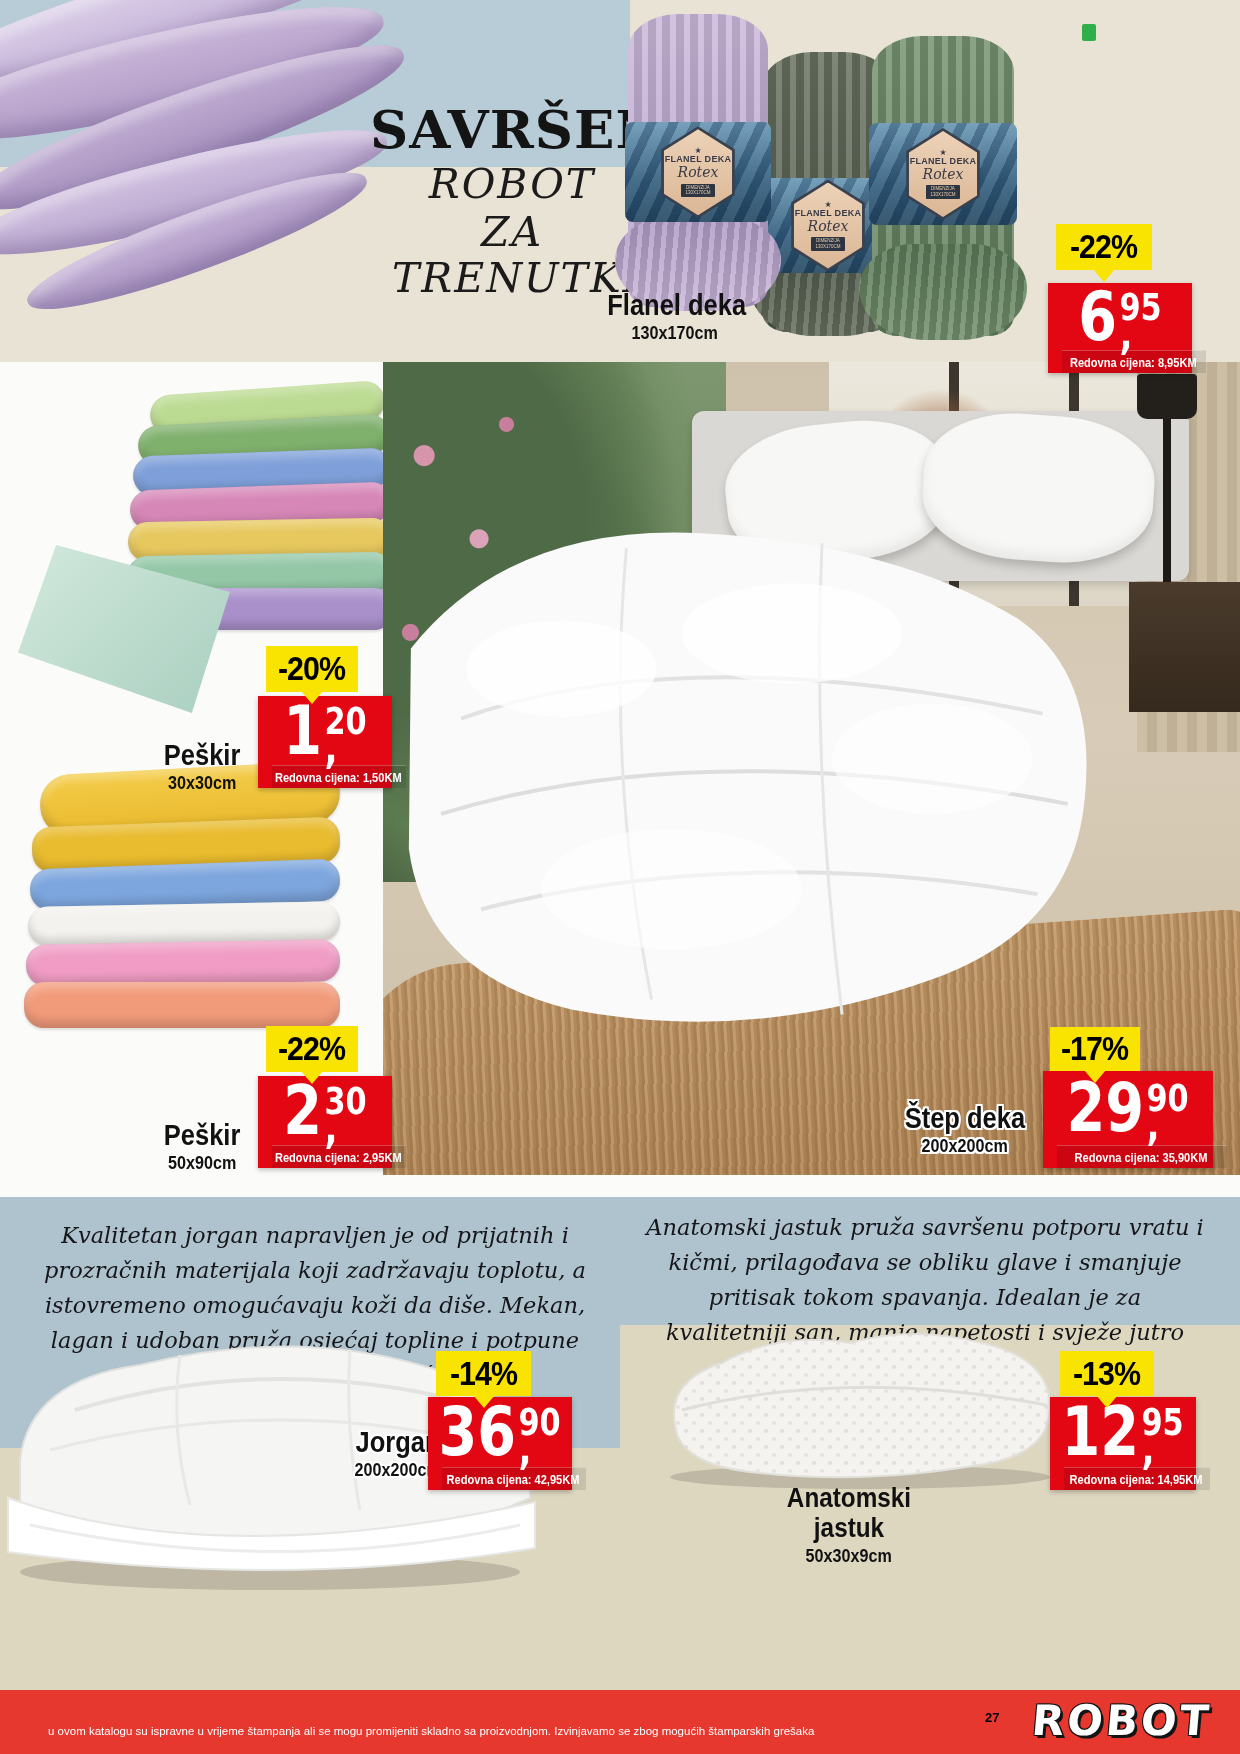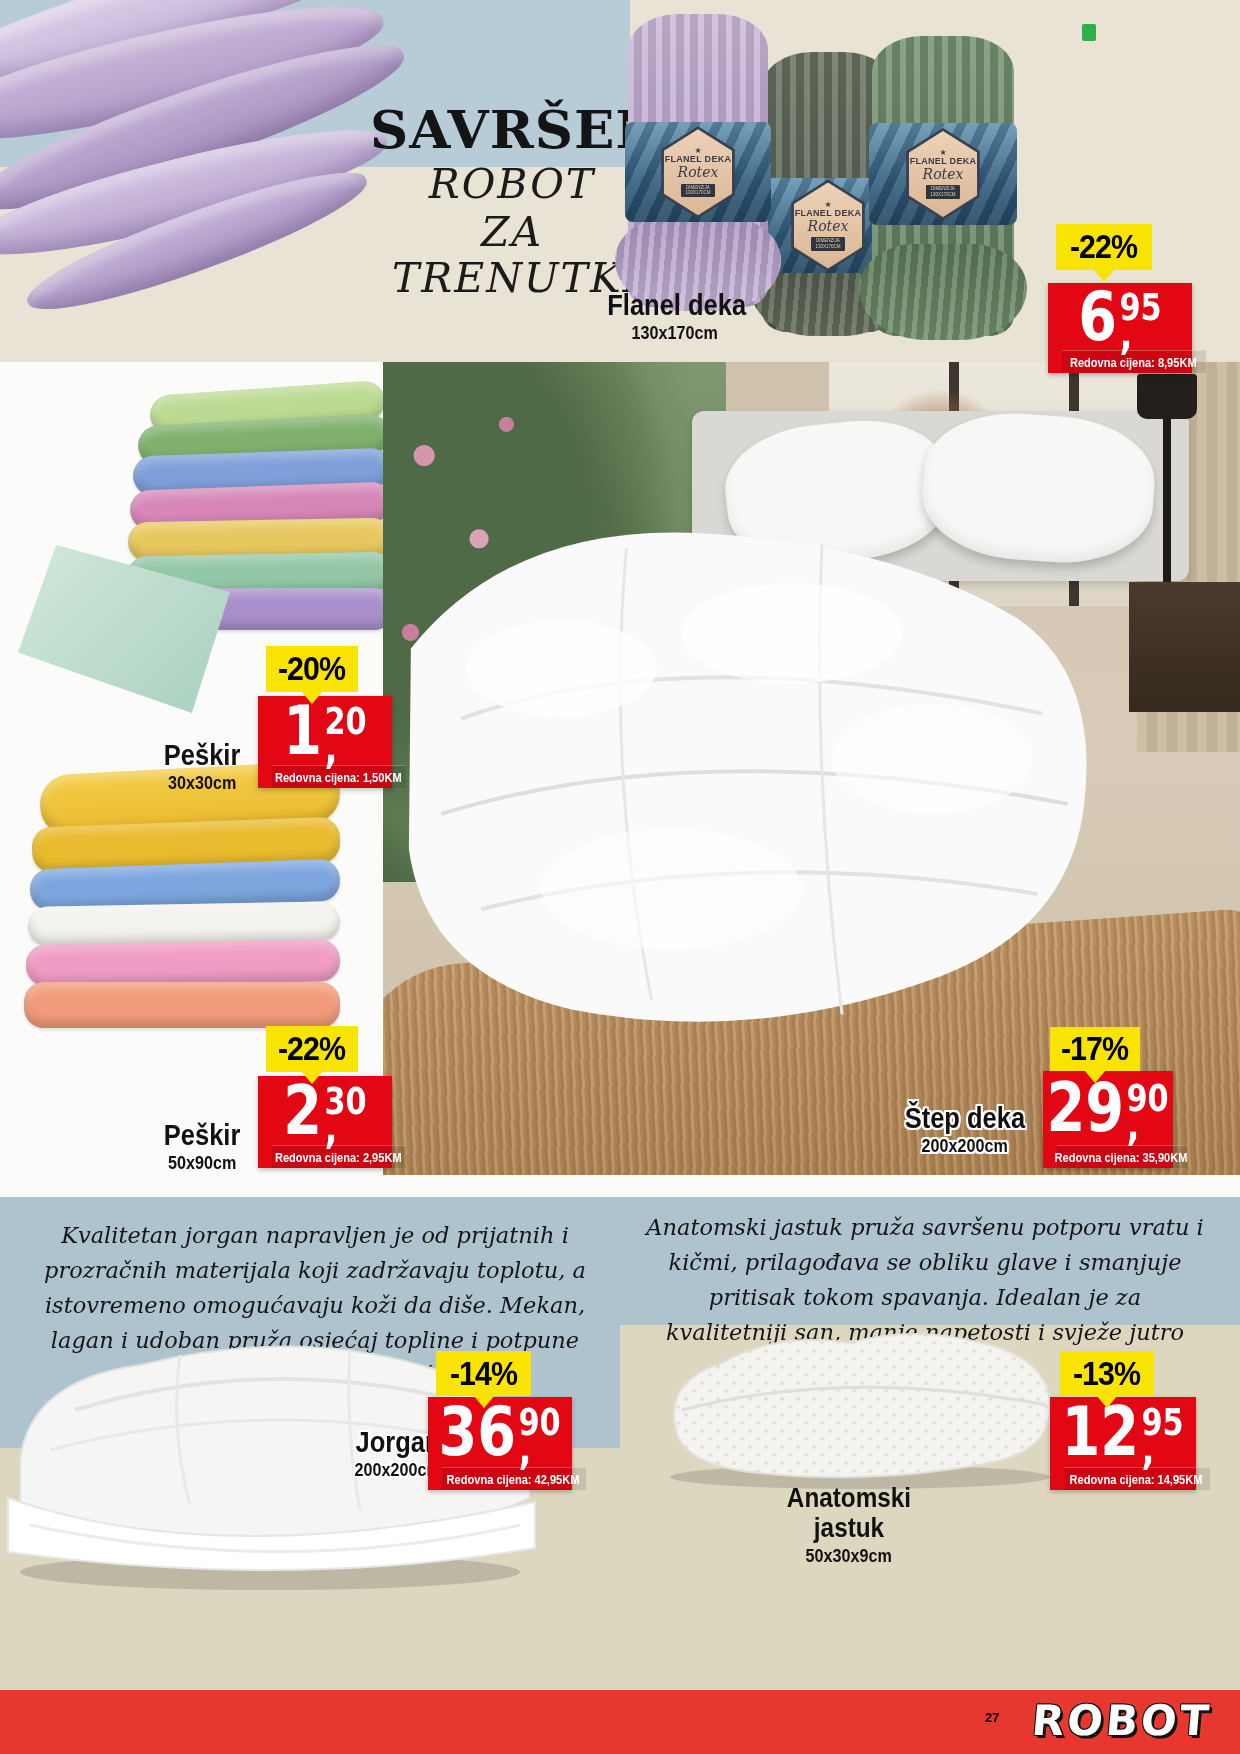--- a/index.html
+++ b/index.html
@@ -317,21 +317,21 @@
   </div>
 
   <div class="pname outlined" style="left:885px;top:1103px;width:160px;">
     <span class="nm">Štep deka</span><br>
     <span class="sz">200x200cm</span>
   </div>
   <div class="badge" style="left:1050px;top:1027px;width:90px;height:44px;">
     <span>-17%</span>
       <div class="tri"></div>
   </div>
-  <div class="redbox" style="left:1043px;top:1071px;width:130px;height:97px;">
+  <div class="redbox" style="left:1043px;top:1071px;width:170px;height:97px;">
     <div class="bigprice">
       <span class="pint">29</span>
       <span class="pcol">
         <span class="pdec">90</span>
         <span class="pcomma">,</span>
       </span>
     </div>
     <div class="regular">
         <span>Redovna cijena: 35,90KM</span>
       </div>
@@ -400,17 +400,18 @@
         <span class="pdec">95</span>
         <span class="pcomma">,</span>
       </span>
     </div>
     <div class="regular">
         <span>Redovna cijena: 14,95KM</span>
       </div>
   </div>
 
   <div class="abs footer">
+    <div class="disc" style="left:48px;top:32px;">u ovom katalogu su ispravne u vrijeme štampanja ali se mogu promijeniti skladno sa proizvodnjom. Izvinjavamo se zbog mogućih štamparskih grešaka</div>
     <div class="pageno" style="left:985px;top:20px;">27</div>
     <div class="logo" style="left:1032px;top:6px;">ROBOT</div>
   </div>
 
 </div>
 
 </body></html>

